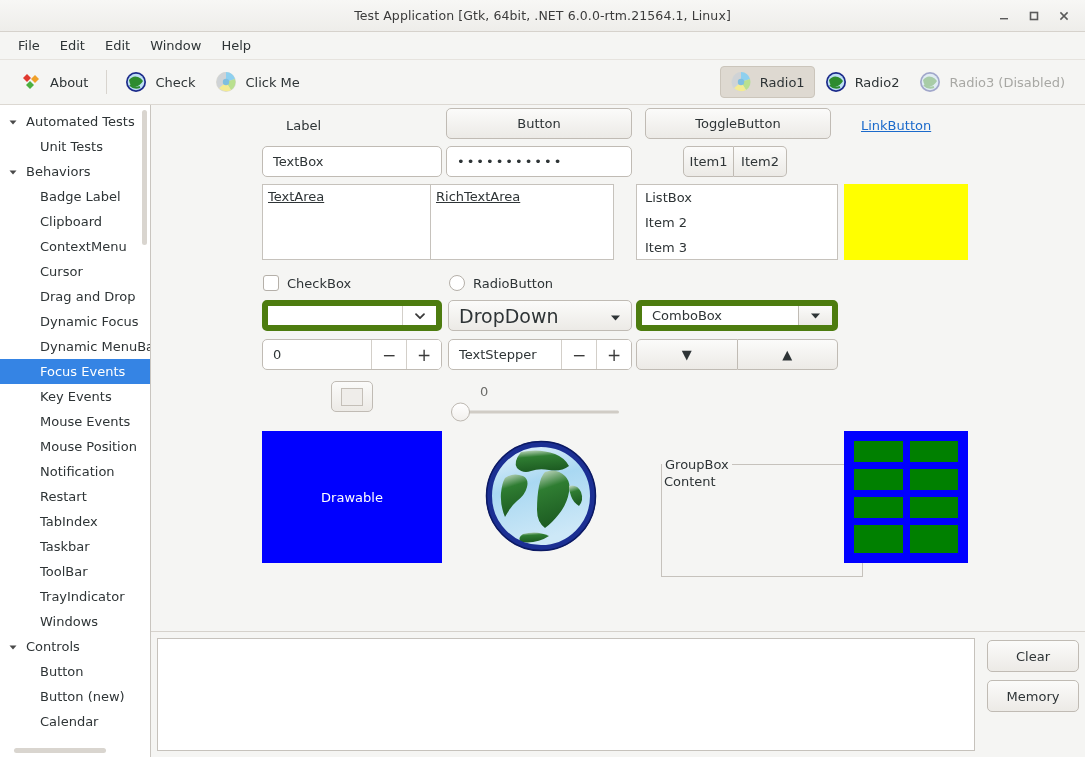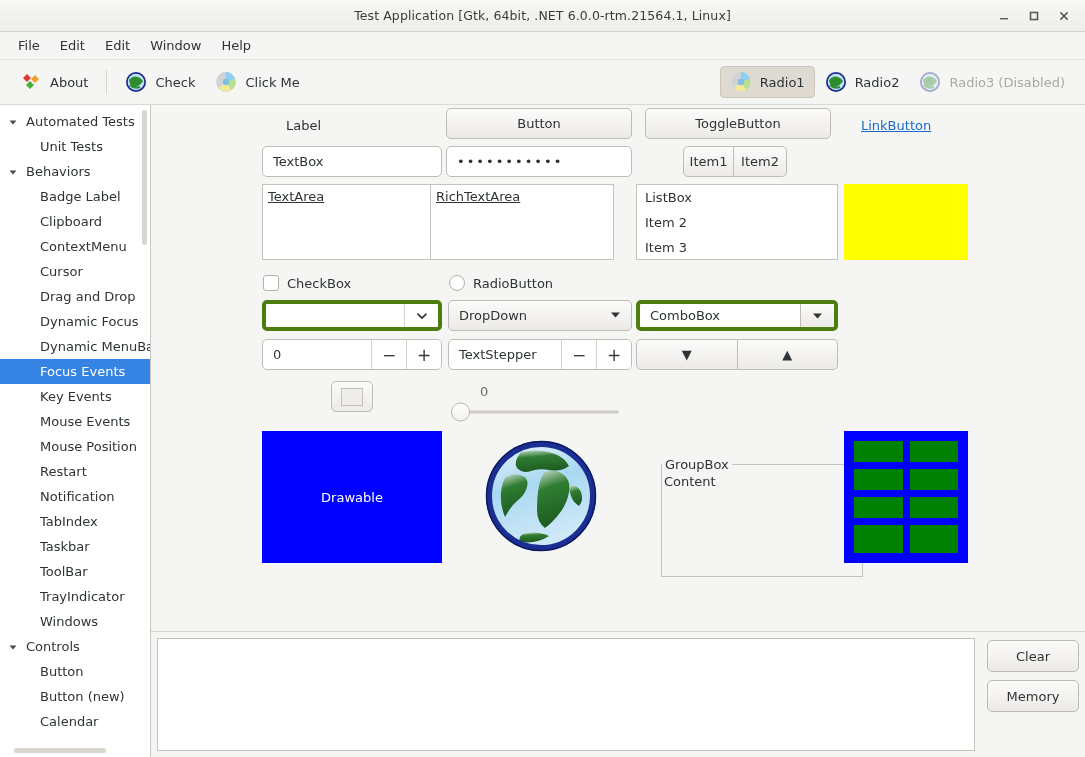--- a/index.html
+++ b/index.html
@@ -146,36 +146,36 @@
   }
   .seg:first-child { border-radius: 5px 0 0 5px; }
   .seg:last-child { border-radius: 0 5px 5px 0; border-left: 0; }
 
   .checkrow { display: flex; align-items: center; gap: 8px; font-size: 13px; cursor: default; }
   .chk-box { width: 16px; height: 16px; border: 1px solid #b5b0a9; border-radius: 3px; background: #ffffff; }
   .radio-circ { width: 16px; height: 16px; border: 1px solid #b5b0a9; border-radius: 50%; background: #ffffff; }
 
   .combo-white {
     display: flex; align-items: stretch;
-    background: #ffffff; border: 4px solid #4d7c0f; border-radius: 5px; overflow: hidden;
+    background: #ffffff; border: 6px solid #4d7c0f; border-radius: 5px; overflow: hidden;
   }
   .combo-white .cw-text { flex: 1; display: flex; align-items: center; padding: 0 10px; font-size: 13px; }
   .combo-white .cw-arrow {
     width: 34px; border-left: 1px solid #d3cfc9;
     display: flex; align-items: center; justify-content: center;
   }
   .combo-white .cw-arrow.btnish {
     background: linear-gradient(#fbfbfa, #eceae6); border-left: 1px solid #c0bbb4;
   }
 
   .dropdown {
     background: linear-gradient(#fbfbfa, #eceae6);
     border: 1px solid #c0bbb4; border-radius: 5px;
     display: flex; align-items: center; padding: 0 10px;
-    font-size: 13px; cursor: default;
+    font-size: 19px; cursor: default;
   }
   .dropdown .dd-text { flex: 1; }
 
   .stepper {
     display: flex; align-items: stretch;
     background: #ffffff; border: 1px solid #c0bbb4; border-radius: 5px; overflow: hidden;
   }
   .stepper .st-val { flex: 1; display: flex; align-items: center; padding: 0 10px; font-size: 13px; }
   .stepper .st-btn {
     width: 35px; border-left: 1px solid #d3cfc9;
@@ -407,24 +407,24 @@
         <div class="tree-row child">
             <span>Key Events</span>
           </div>
         <div class="tree-row child">
             <span>Mouse Events</span>
           </div>
         <div class="tree-row child">
             <span>Mouse Position</span>
           </div>
         <div class="tree-row child">
+            <span>Notification</span>
+          </div>
+        <div class="tree-row child">
             <span>Restart</span>
-          </div>
-        <div class="tree-row child">
-            <span>Notification</span>
           </div>
         <div class="tree-row child">
             <span>TabIndex</span>
           </div>
         <div class="tree-row child">
             <span>Taskbar</span>
           </div>
         <div class="tree-row child">
             <span>ToolBar</span>
           </div>

